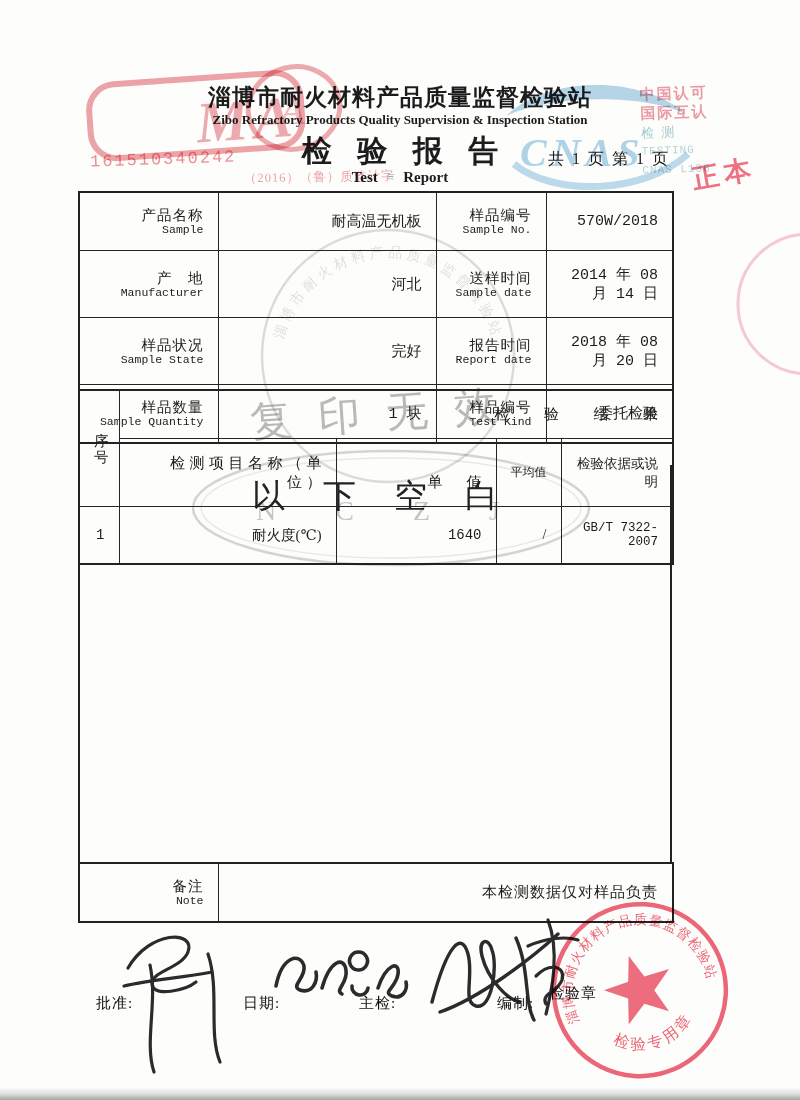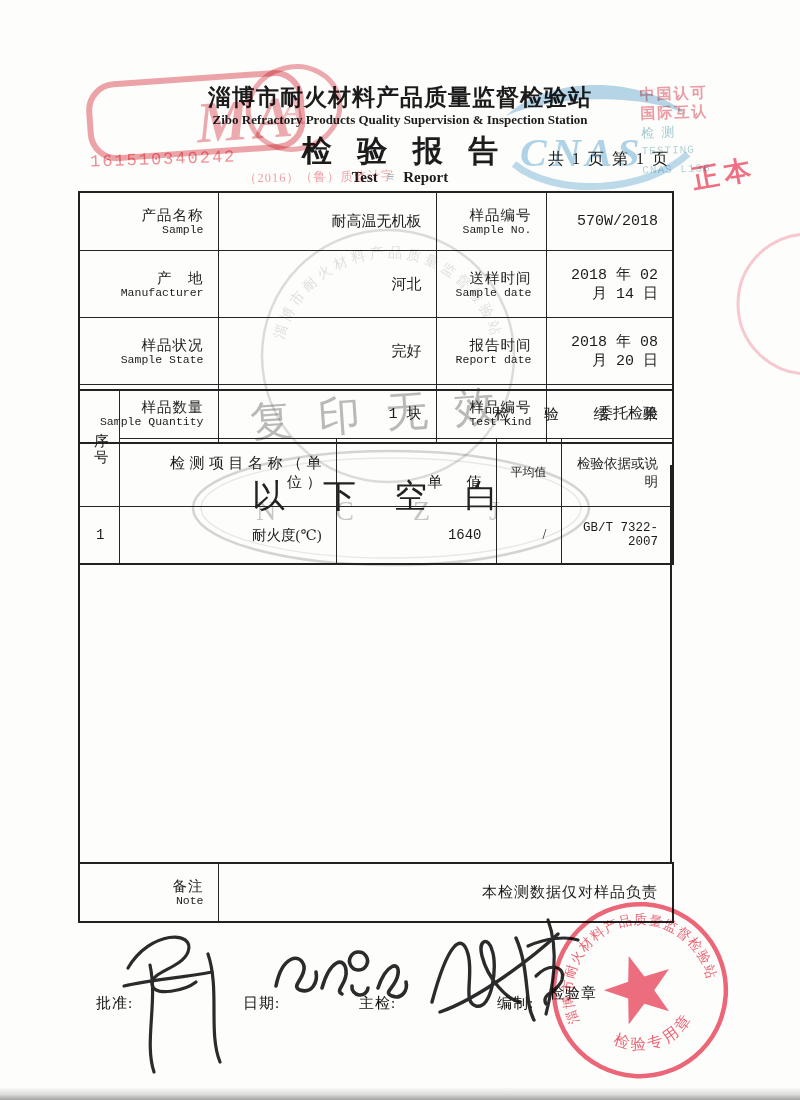--- a/index.html
+++ b/index.html
@@ -143,21 +143,21 @@
   <tr>
     <td>
           <div class="lbl-cn">产　地</div>
           <div class="lbl-en">Manufacturer</div>
         </td>
     <td class="val">河北</td>
     <td>
           <div class="lbl-cn">送样时间</div>
           <div class="lbl-en">Sample date</div>
         </td>
-    <td class="val">2018 年 02 月 14 日</td>
+    <td class="val">2014 年 08 月 14 日</td>
   </tr>
   <tr>
     <td>
           <div class="lbl-cn">样品状况</div>
           <div class="lbl-en">Sample State</div>
         </td>
     <td class="val">完好</td>
     <td>
           <div class="lbl-cn">报告时间</div>
           <div class="lbl-en">Report date</div>

